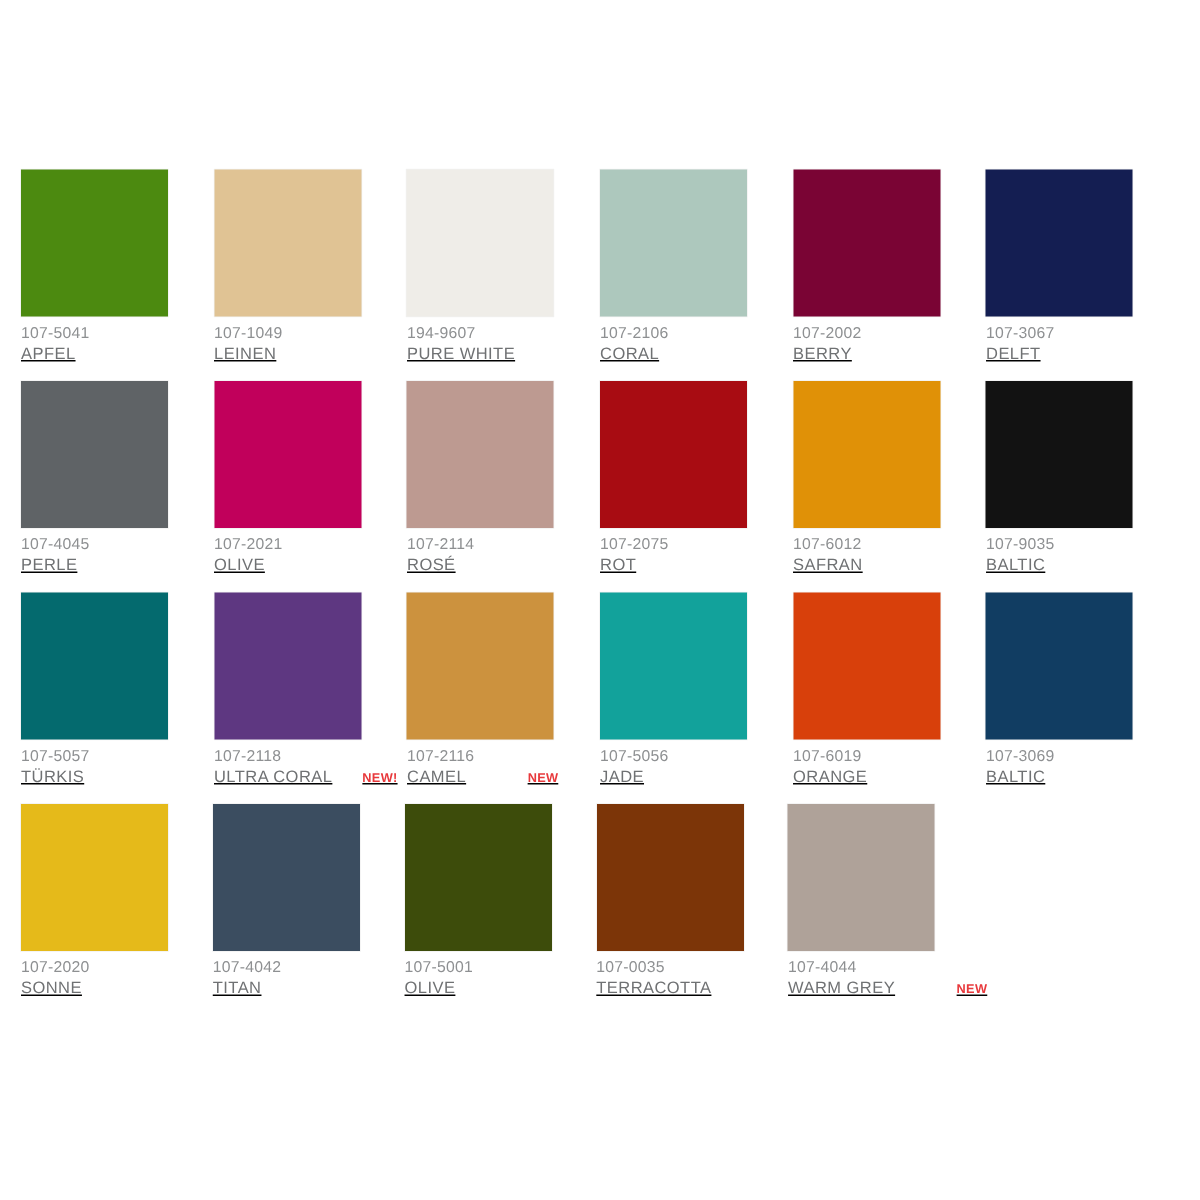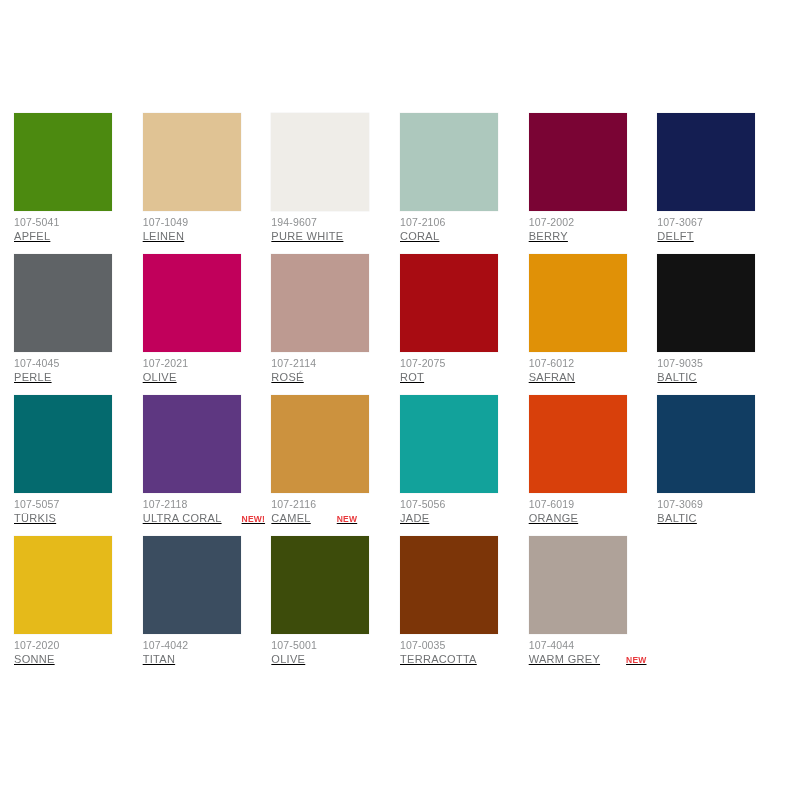--- a/index.html
+++ b/index.html
@@ -79,21 +79,21 @@
     font-size: 8.5px;
     line-height: 13px;
     font-weight: bold;
     color: #e8393c;
     letter-spacing: 0.2px;
     margin-left: 20px;
     white-space: nowrap;
   }
 
   .swatch-badge.badge-far {
-    margin-left: 26px;
+    margin-left: 41px;
     text-align: right;
   }
 </style>
 </head>
 <body style="background: rgb(255, 255, 255);">
 
 <div id="swatch-sheet">
   <div class="swatch-grid">
       <div class="swatch-row">
         <div class="swatch-cell">

